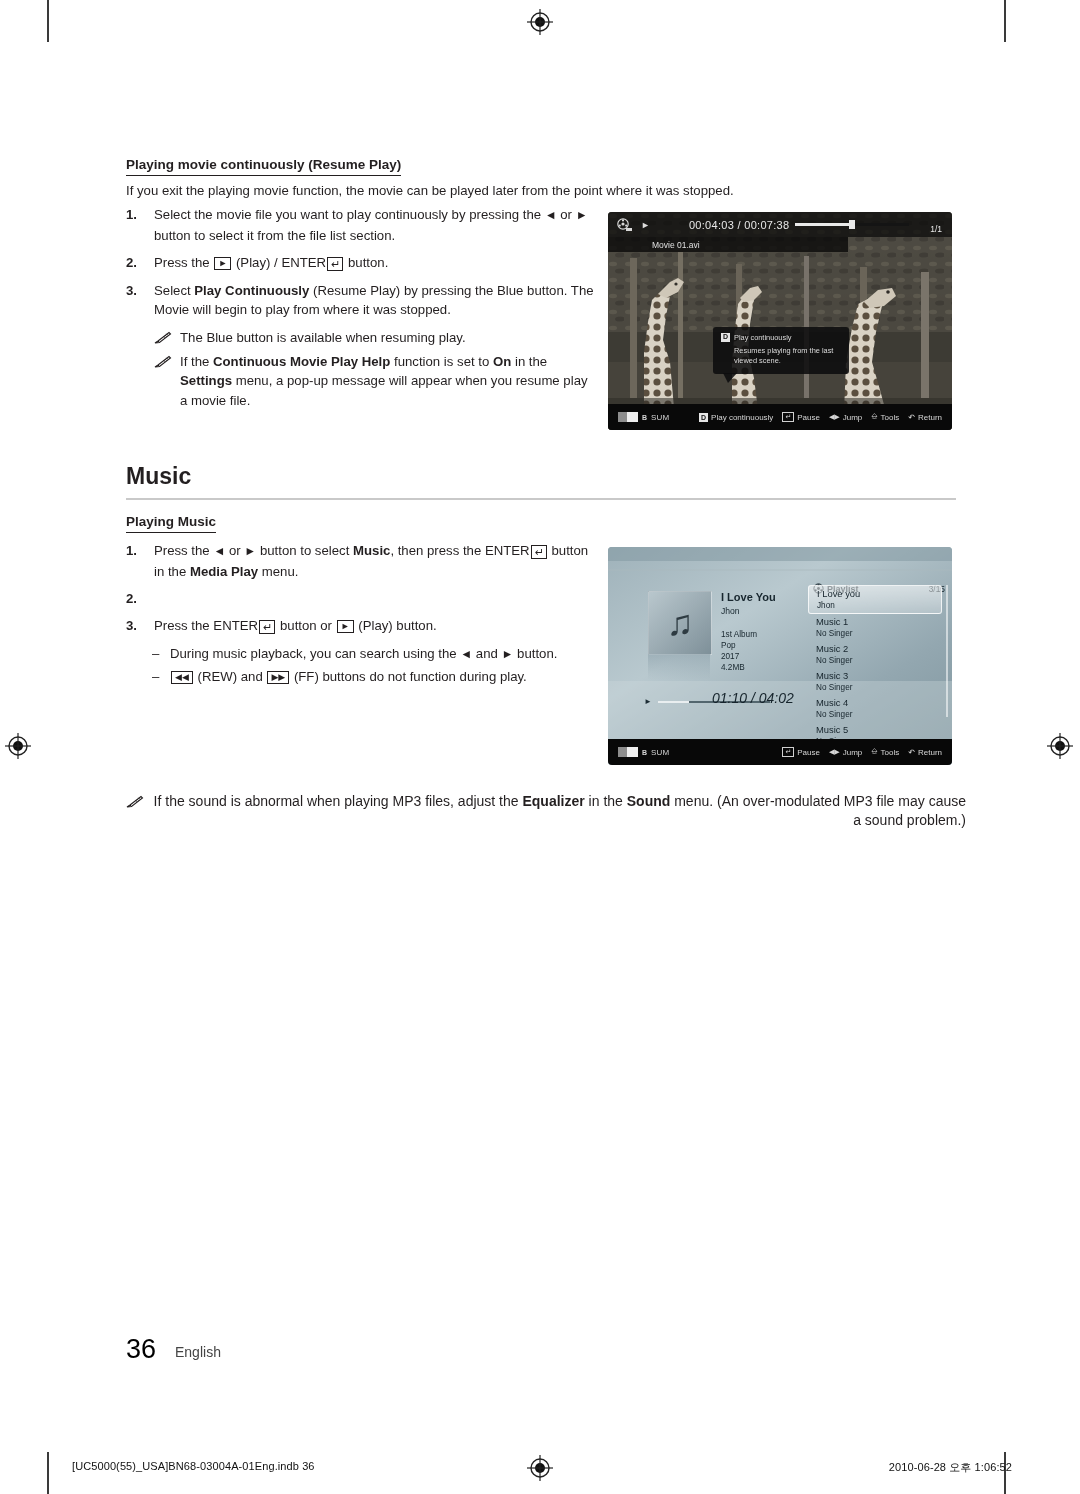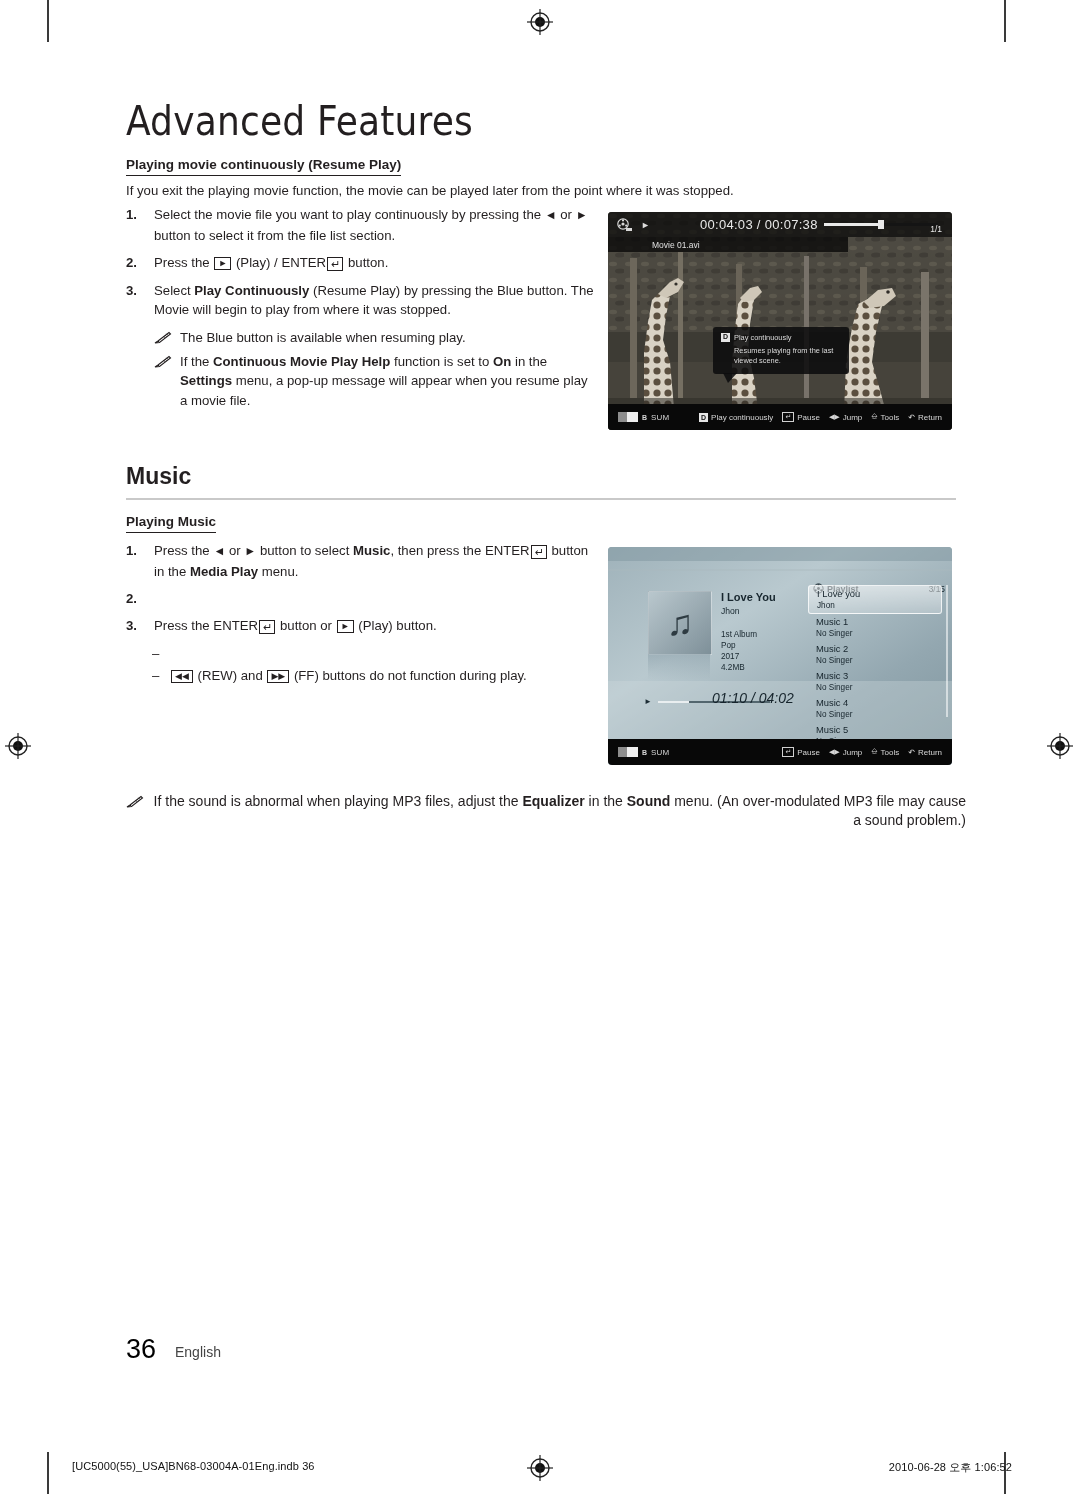--- a/index.html
+++ b/index.html
@@ -96,21 +96,21 @@
   
   #movie-shot{left:608px;top:212px;width:344px;height:218px;background:#2b2b2b;}
   .movie-photo{position:absolute;inset:0;}
   .infobar{
     position:absolute;left:0;right:0;top:0;height:25px;
     background:rgba(8,8,8,.72);
     display:flex;align-items:center;color:#e8e8e8;font-size:8.5px;
   }
   .filmicon{width:16px;height:14px;margin-left:9px;position:relative;}
   .playsm{margin-left:8px;font-size:9px;color:#ddd;}
-  .timecode{margin-left:34px;font-size:13px;letter-spacing:.3px;padding-left:16px;}
+  .timecode{margin-left:23px;font-size:11px;letter-spacing:.3px;padding-left:16px;}
   .progress{
     margin-left:6px;width:114px;height:3px;background:#141414;position:relative;
   }
   .progress .fill{position:absolute;left:0;top:0;height:3px;width:50%;background:#e9e9e9;}
   .progress .knob{position:absolute;left:49%;top:-3px;width:6px;height:9px;background:#e9e9e9;}
   .pagecount{position:absolute;right:10px;font-size:8.5px;margin-top:8px;}
   .filename{
     position:absolute;left:0;top:25px;width:240px;height:15px;
     background:rgba(8,8,8,.78);color:#e0e0e0;font-size:8.5px;
     display:flex;align-items:center;padding-left:44px;box-sizing:border-box;
@@ -243,21 +243,20 @@
   </div>
   <div class="regmark" style="left:527px;top:1455px;">
     <svg width="26" height="26" viewBox="0 0 26 26">
       <circle cx="13" cy="13" r="9" fill="none" stroke="#222" stroke-width="1.4"></circle>
       <circle cx="13" cy="13" r="5" fill="#111"></circle>
       <line x1="13" y1="0" x2="13" y2="26" stroke="#222" stroke-width="1.2"></line>
       <line x1="0" y1="13" x2="26" y2="13" stroke="#222" stroke-width="1.2"></line>
     </svg>
   </div>
 
-  <div class="chapter-title">Advanced Features</div>
 
   <div class="sub-head">Playing movie continuously (Resume Play)</div>
   <div class="intro">If you exit the playing movie function, the movie can be played later from the point where it was stopped.</div>
 
   <div class="steps" style="left:126px;top:205px;width:470px;">
 
     <div class="step">
       <div class="num">1.</div>
       <div class="txt"><span>Select the movie file you want to play continuously by pressing the </span><span class="arrow">◄</span><span> or </span><span class="arrow">►</span><span> button to select it from the file list section.</span></div>
     </div>
@@ -422,20 +421,21 @@
       <div class="num">2.</div>
     </div>
 
     <div class="step">
       <div class="num">3.</div>
       <div class="txt"><span>Press the ENTER</span><span class="enterkey">↵</span><span> button or </span><span class="key">►</span><span> (Play) button.</span></div>
     </div>
 
     <div class="dash">
       <div class="d">–</div>
+      <div class="dtxt"><span>During music playback, you can search using the </span><span class="arrow">◄</span><span> and </span><span class="arrow">►</span><span> button.</span></div>
     </div>
 
     <div class="dash">
       <div class="d">–</div>
       <div class="dtxt"><span class="key">◀◀</span><span> (REW) and </span><span class="key">▶▶</span><span> (FF) buttons do not function during play.</span></div>
     </div>
 
   </div>
 
   <div class="shot" id="music-shot">

